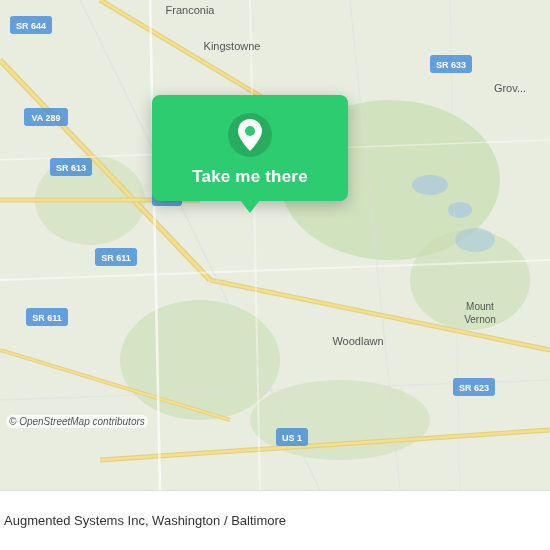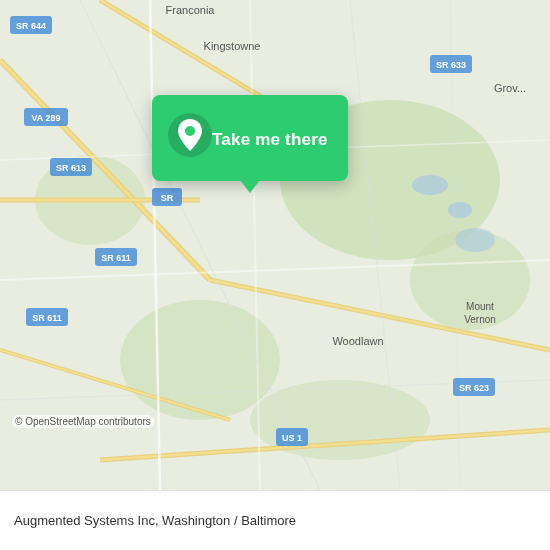--- a/index.html
+++ b/index.html
@@ -29,21 +29,21 @@
 
     
     #popup-card {
       position: absolute;
       top: 95px;
       left: 152px;
       width: 196px;
       background: #2ecc71;
       border-radius: 8px;
       display: flex;
-      flex-direction: row;
+      flex-direction: column;
       align-items: center;
       padding: 18px 16px 14px 16px;
       box-shadow: 0 4px 16px rgba(0,0,0,0.25);
       z-index: 10;
     }
 
     #popup-card::after {
       content: '';
       position: absolute;
       bottom: -12px;
@@ -68,21 +68,21 @@
       text-align: center;
     }
 
     
     #footer-bar {
       width: 550px;
       height: 60px;
       background: #fff;
       display: flex;
       align-items: center;
-      padding: 0 14px;
+      padding: 0 4px;
       border-top: 1px solid #e0e0e0;
       position: relative;
       z-index: 20;
     }
 
     #footer-text {
       font-size: 13px;
       color: #333;
       flex: 1;
     }
@@ -101,27 +101,28 @@
     #moovit-text {
       font-size: 18px;
       font-weight: bold;
       color: #e63946;
       letter-spacing: -0.5px;
     }
 
     #openstreetmap-credit {
       position: absolute;
       bottom: 62px;
-      left: 12px;
+      left: 6px;
       font-size: 10px;
       color: #555;
       background: rgba(255,255,255,0.75);
       padding: 1px 3px;
       border-radius: 6px;
       z-index: 15;
+      font-style: italic;
     }
   </style>
 </head>
 <body>
 
 <div id="map-container">
   <svg id="map-svg" viewBox="0 0 550 490" xmlns="http://www.w3.org/2000/svg">
 
     <rect width="550" height="490" fill="#e8ede0"></rect>
 

